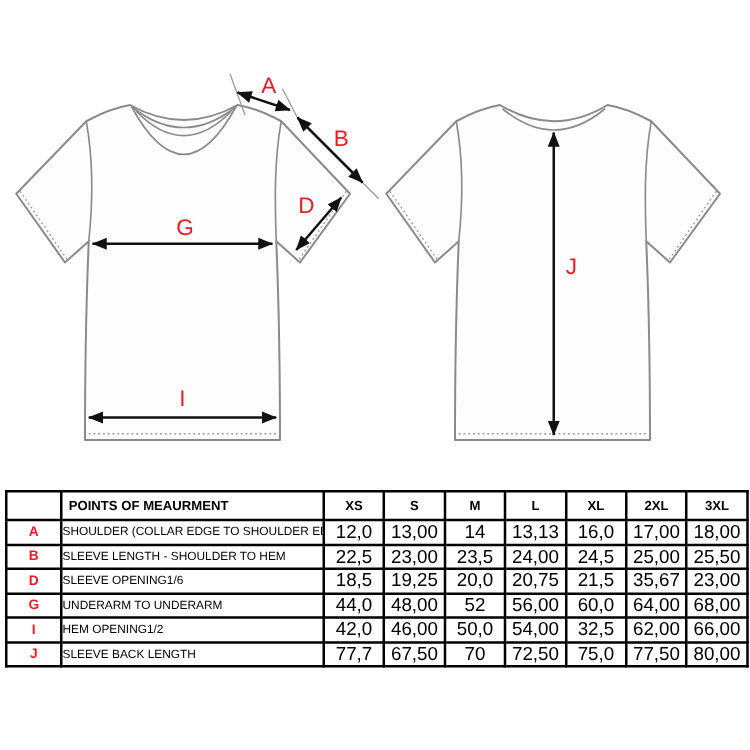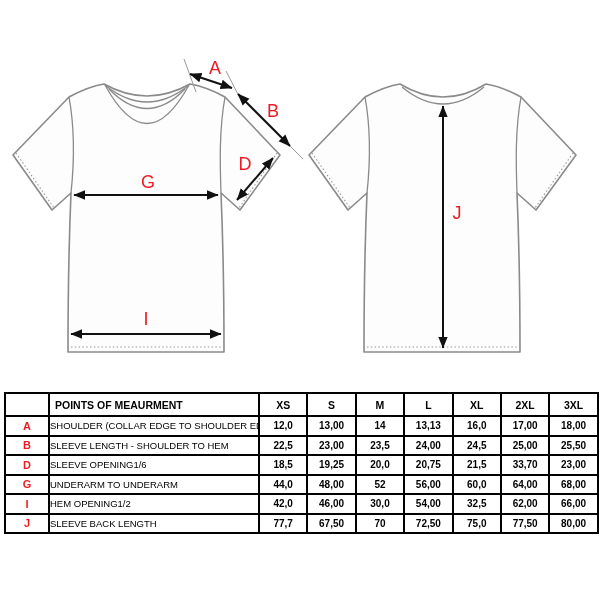--- a/index.html
+++ b/index.html
@@ -14,21 +14,21 @@
   .mlabel{fill:#ed1c24;font-size:18px;font-family:"Liberation Sans",sans-serif;text-anchor:middle;}
   .size-table{position:absolute;left:4px;top:392px;width:593px;
               border-collapse:collapse;table-layout:fixed;}
   .size-table td,.size-table th{border:2px solid #000;box-sizing:border-box;
               height:19.5px;padding:0;vertical-align:middle;overflow:hidden;
               white-space:nowrap;font-family:"Liberation Sans",sans-serif;}
   .size-table thead th{height:23px;font-weight:bold;font-size:10.5px;text-align:center;margin-top:36px;}
   .size-table thead th.points{text-align:left;padding-left:5px;}
   .cell-letter{color:#ed1c24;font-weight:bold;text-align:center;font-size:11px;}
   .cell-desc{text-align:left;padding-left:5px;font-size:9.5px;font-weight:normal;}
-  .cell-val{text-align:center;font-size:10px;font-weight:bold;}
+  .cell-val{text-align:center;font-size:15px;font-weight:normal;}
 </style>
 </head>
 <body>
 
 <div class="canvas">
 
   <svg class="diagram-svg" width="600" height="385" viewBox="0 0 600 385">
     <defs>
       <marker id="arr" markerUnits="userSpaceOnUse" markerWidth="12" markerHeight="12" viewBox="0 0 10 10" refX="9.5" refY="5" orient="auto-start-reverse">
         <path d="M0,1 L10,5 L0,9 Z" fill="#111111"></path>
@@ -134,40 +134,40 @@
         <td class="cell-val">25,50</td>
       </tr>
       <tr>
         <td class="cell-letter">D</td>
         <td class="cell-desc">SLEEVE OPENING1/6</td>
         <td class="cell-val">18,5</td>
         <td class="cell-val">19,25</td>
         <td class="cell-val">20,0</td>
         <td class="cell-val">20,75</td>
         <td class="cell-val">21,5</td>
-        <td class="cell-val">33,70</td>
+        <td class="cell-val">35,67</td>
         <td class="cell-val">23,00</td>
       </tr>
       <tr>
         <td class="cell-letter">G</td>
         <td class="cell-desc">UNDERARM TO UNDERARM</td>
         <td class="cell-val">44,0</td>
         <td class="cell-val">48,00</td>
         <td class="cell-val">52</td>
         <td class="cell-val">56,00</td>
         <td class="cell-val">60,0</td>
         <td class="cell-val">64,00</td>
         <td class="cell-val">68,00</td>
       </tr>
       <tr>
         <td class="cell-letter">I</td>
         <td class="cell-desc">HEM OPENING1/2</td>
         <td class="cell-val">42,0</td>
         <td class="cell-val">46,00</td>
-        <td class="cell-val">30,0</td>
+        <td class="cell-val">50,0</td>
         <td class="cell-val">54,00</td>
         <td class="cell-val">32,5</td>
         <td class="cell-val">62,00</td>
         <td class="cell-val">66,00</td>
       </tr>
       <tr>
         <td class="cell-letter">J</td>
         <td class="cell-desc">SLEEVE BACK LENGTH</td>
         <td class="cell-val">77,7</td>
         <td class="cell-val">67,50</td>

